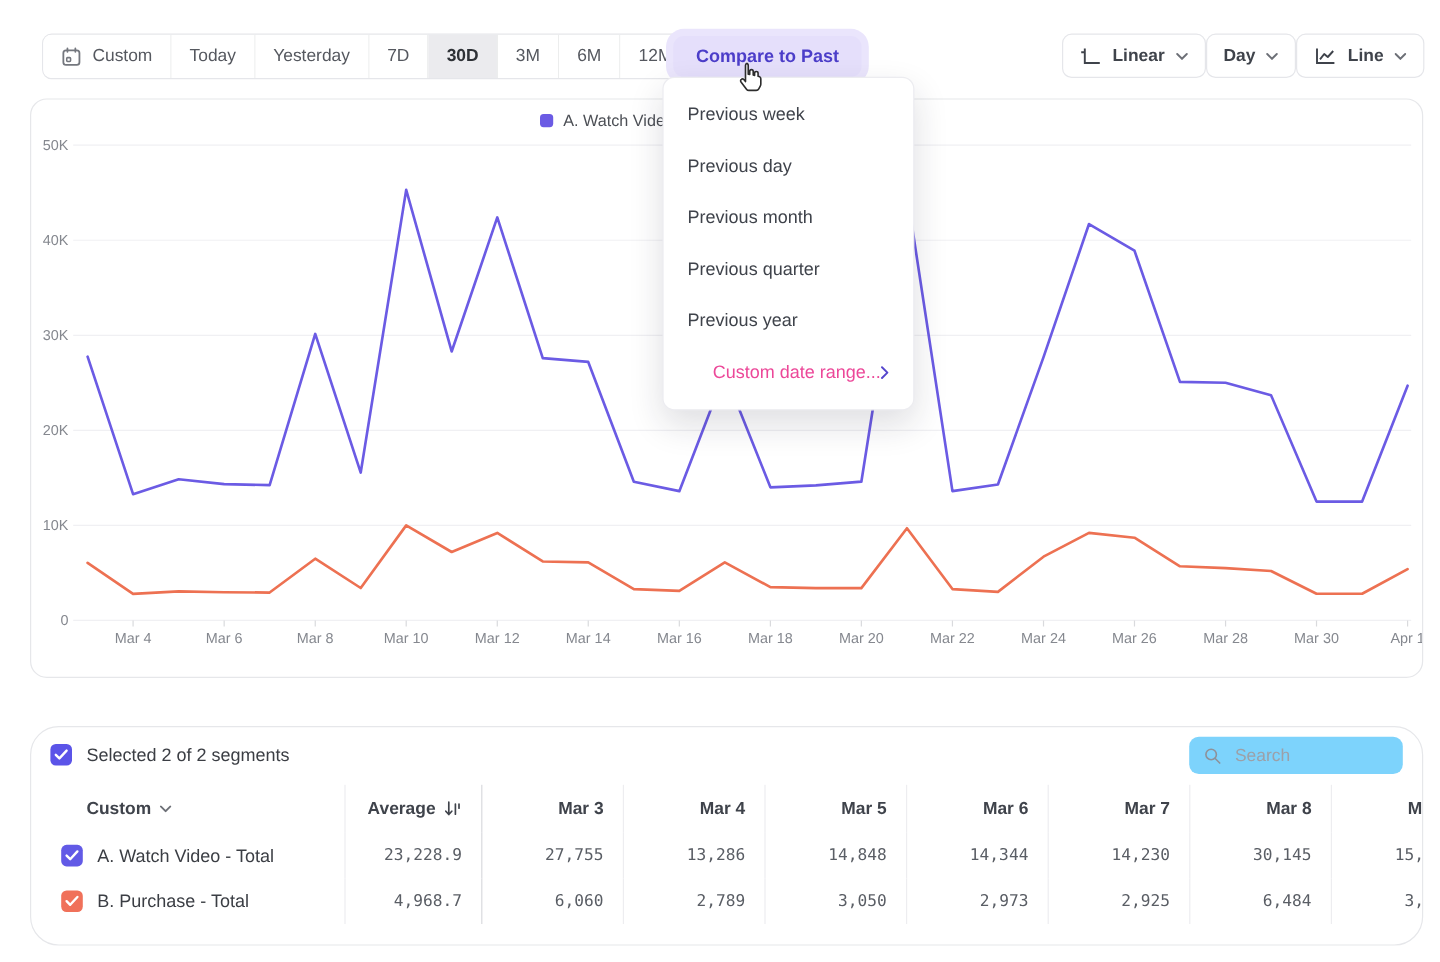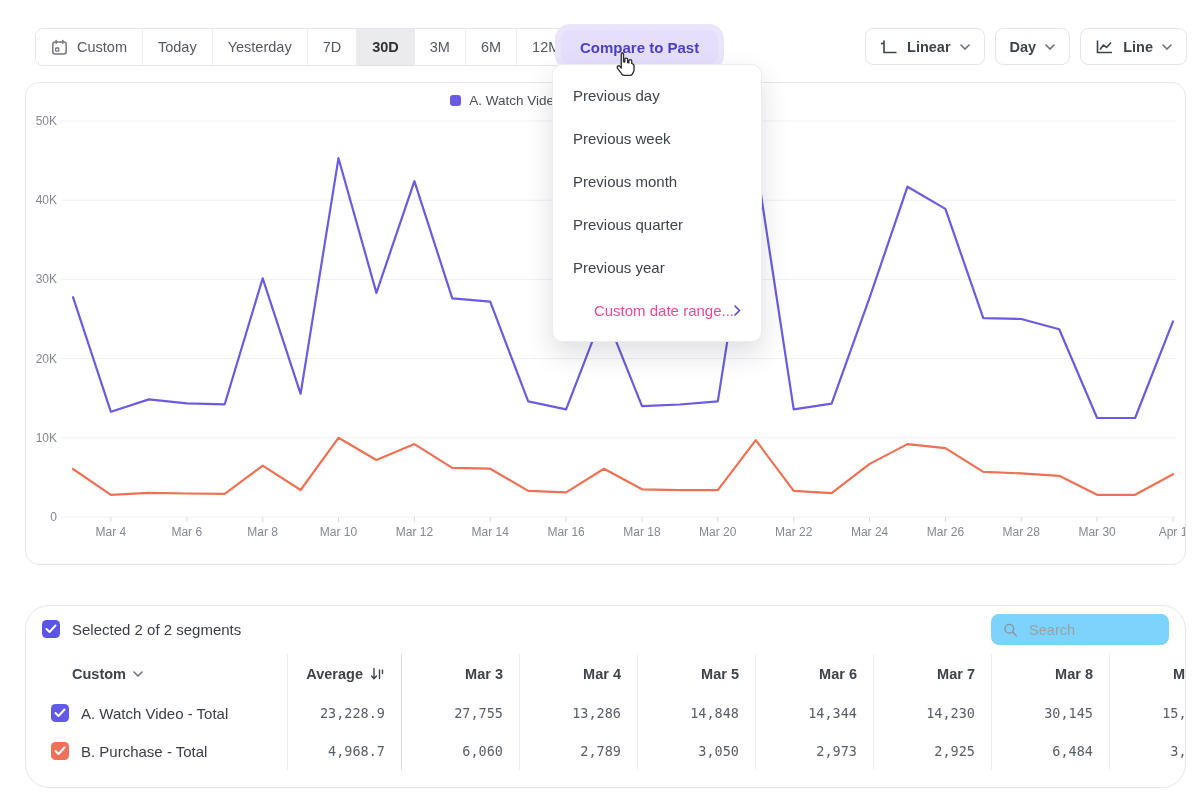--- a/index.html
+++ b/index.html
@@ -21,21 +21,21 @@
     font-family: inherit;
   }
   .seg:last-child { border-right: none; }
   .seg.selected { background: #ebebee; color: #2e3136; font-weight: 700; }
   .compare-btn {
     position: absolute; left: 561px; top: 30px; height: 34px; padding: 0 19px;
     background: #e5dffb; color: #4c3ec9; font-weight: 700; font-size: 15px;
     border: none; border-radius: 9px; box-shadow: 0 0 0 6px #eae5fc;
     cursor: pointer; font-family: inherit; z-index: 5;
   }
-  .right-controls { position: absolute; right: 13px; top: 28px; display: flex; gap: 10px; }
+  .right-controls { position: absolute; right: 13px; top: 28px; display: flex; }
   .ctrl-btn {
     display: flex; align-items: center; gap: 9px; height: 37px; padding: 0 14px;
     border: 1px solid #e5e6ea; border-radius: 8px; background: #fff;
     font-size: 14.5px; font-weight: 600; color: #3f434b; cursor: pointer; font-family: inherit;
   }
   
   .card { position: absolute; background: #fff; border: 1px solid #e6e7ea; border-radius: 14px; }
   .chart-card { left: 25px; top: 82px; width: 1161px; height: 483px; }
   .table-card { left: 25px; top: 605px; width: 1161px; height: 183px; overflow: hidden; border-radius: 24px; }
   
@@ -195,24 +195,24 @@
       <line x1="1147.0" x2="1147.0" y1="434" y2="439" stroke="#d9dadd" stroke-width="1"></line>
       <text x="1147.0" y="453" text-anchor="middle" class="axis-label">Apr 1</text>
       <polyline points="47.0,214.2 84.9,328.8 122.9,316.4 160.8,320.4 198.7,321.3 236.7,195.3 274.6,310.8 312.5,75.2 350.4,209.9 388.4,98.2 426.3,215.4 464.2,218.6 502.2,318.4 540.1,326.3 578.0,228.1 616.0,323.1 653.9,321.5 691.8,318.4 729.8,77.6 767.7,326.3 805.6,320.7 843.6,214.6 881.5,103.7 919.4,125.9 957.3,235.2 995.3,236.0 1033.2,246.3 1071.1,335.0 1109.1,335.0 1147.0,238.4" fill="none" stroke="#6b5be4" stroke-width="2.2" stroke-linejoin="round" stroke-linecap="round"></polyline>
       <polyline points="47.0,386.0 84.9,411.9 122.9,409.8 160.8,410.5 198.7,410.8 236.7,382.6 274.6,407.0 312.5,354.8 350.4,377.0 388.4,361.1 426.3,384.9 464.2,385.7 502.2,407.9 540.1,409.4 578.0,385.7 616.0,406.3 653.9,407.1 691.8,407.1 729.8,357.2 767.7,407.9 805.6,410.2 843.6,380.9 881.5,361.1 919.4,365.1 957.3,388.9 995.3,390.4 1033.2,392.8 1071.1,411.8 1109.1,411.8 1147.0,391.2" fill="none" stroke="#ed7152" stroke-width="2.2" stroke-linejoin="round" stroke-linecap="round"></polyline>
     </svg>
 </div>
 
 <div class="menu">
   <div id="menu-items">
       <div class="menu-item">
+        <span>Previous week</span>
+      </div>
+      <div class="menu-item">
         <span>Previous day</span>
-      </div>
-      <div class="menu-item">
-        <span>Previous week</span>
       </div>
       <div class="menu-item">
         <span>Previous month</span>
       </div>
       <div class="menu-item">
         <span>Previous quarter</span>
       </div>
       <div class="menu-item">
         <span>Previous year</span>
       </div>

